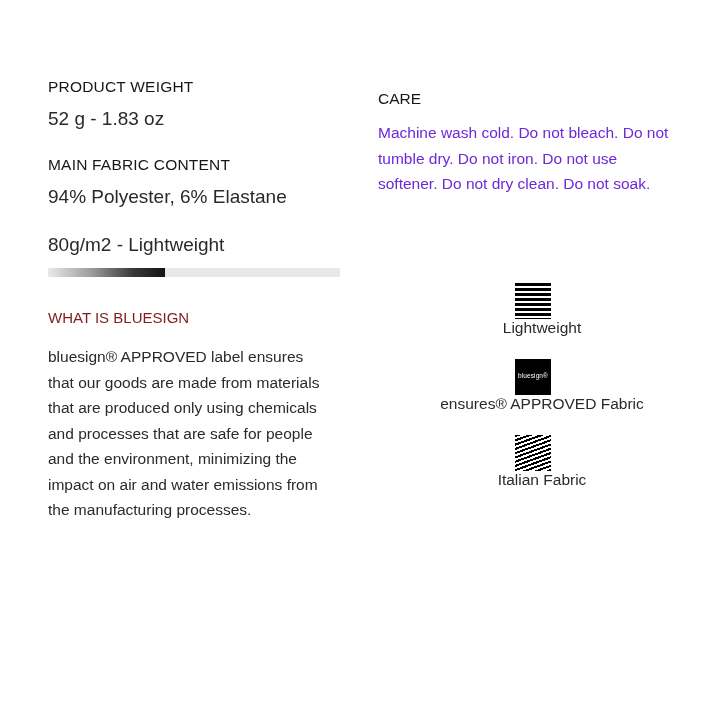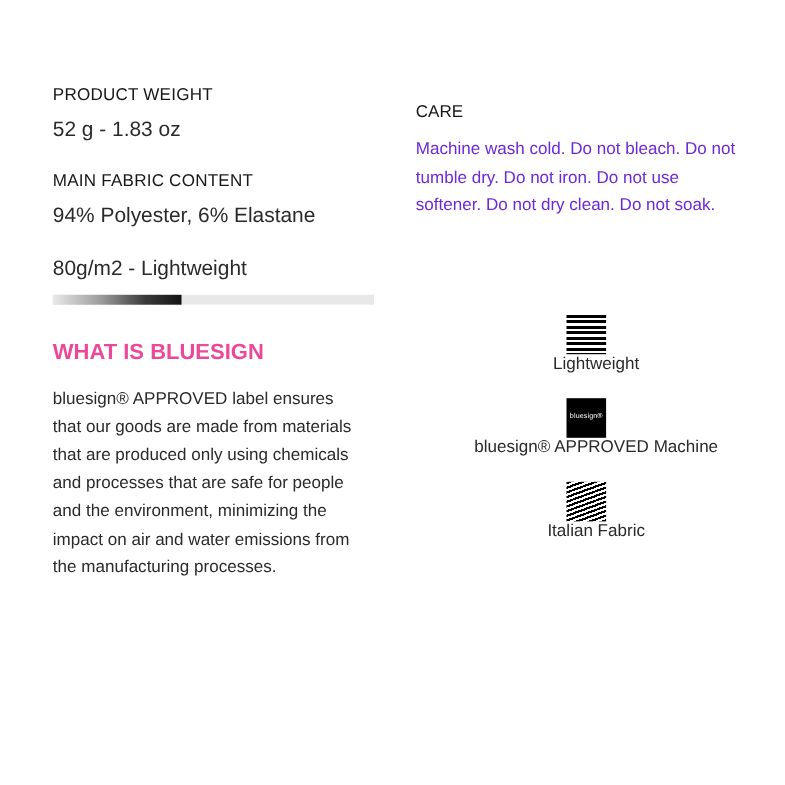--- a/index.html
+++ b/index.html
@@ -61,24 +61,24 @@
   }
   .weight-bar .fill {
     position: absolute;
     left: 0;
     top: 0;
     height: 9px;
     width: 117px;
     background: linear-gradient(to right, #e9e9e9 0%, #9a9a9a 38%, #3a3a3a 72%, #131313 100%);
   }
   .bluesign-heading {
-    font-size: 20px;
-    color: #ec4899;
+    font-size: 15px;
+    color: #7f1d1d;
     margin: 0 0 18px 0;
-    font-weight: 700;
+    font-weight: 400;
   }
   .bluesign-body {
     font-size: 15.5px;
     line-height: 25.5px;
     color: #2a2a2d;
     margin: 0;
     max-width: 285px;
     font-weight: 400;
   }
   .care-heading {
@@ -186,21 +186,21 @@
 
         <div class="badge-row">
           <div class="badge-icon icon-stripes"></div>
           <span class="badge-label">Lightweight</span>
         </div>
 
         <div class="badge-row">
           <div class="badge-icon icon-bluesign">
             <span>bluesign®</span>
           </div>
-          <span class="badge-label">bluesign® APPROVED Machine</span>
+          <span class="badge-label">ensures® APPROVED Fabric</span>
         </div>
 
         <div class="badge-row">
           <div class="badge-icon icon-diagonal"></div>
           <span class="badge-label">Italian Fabric</span>
         </div>
 
       </div>
 
     </div>

